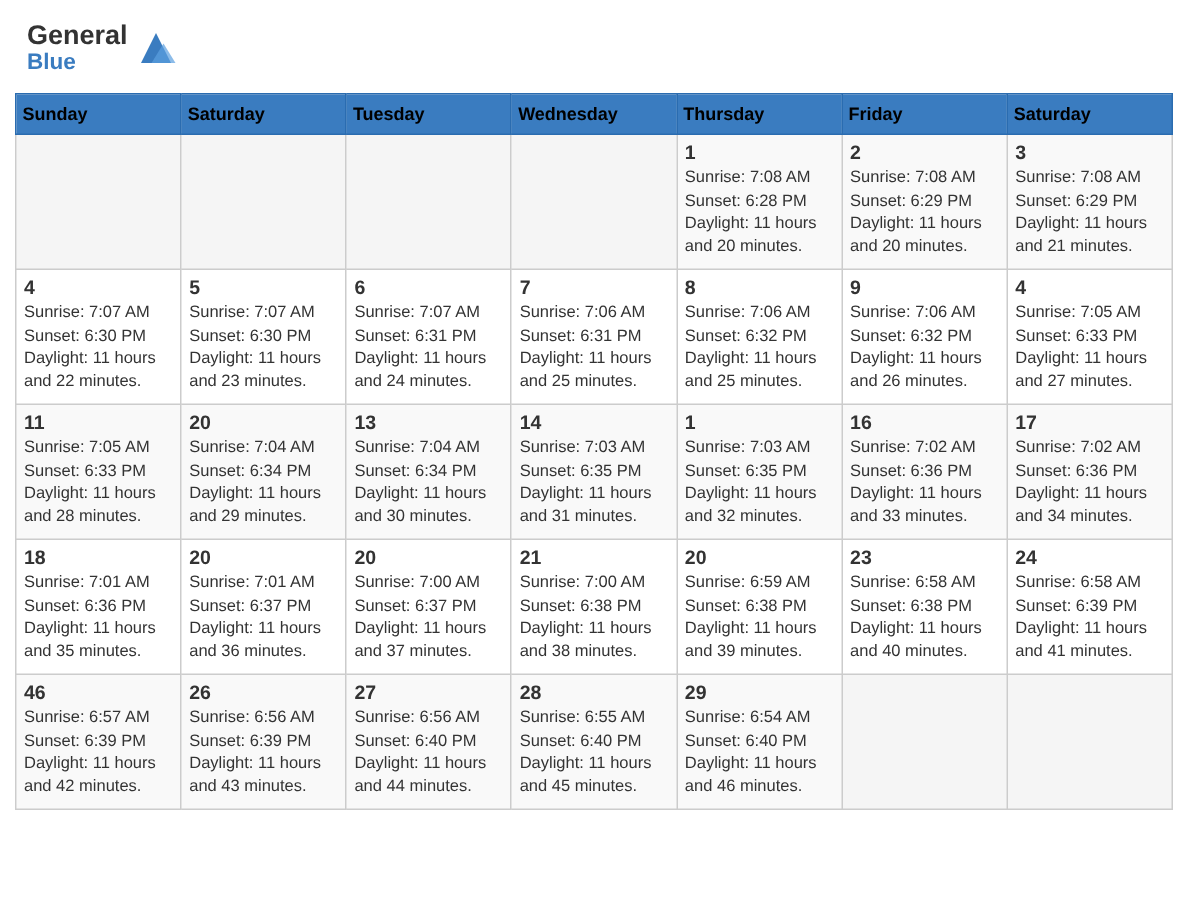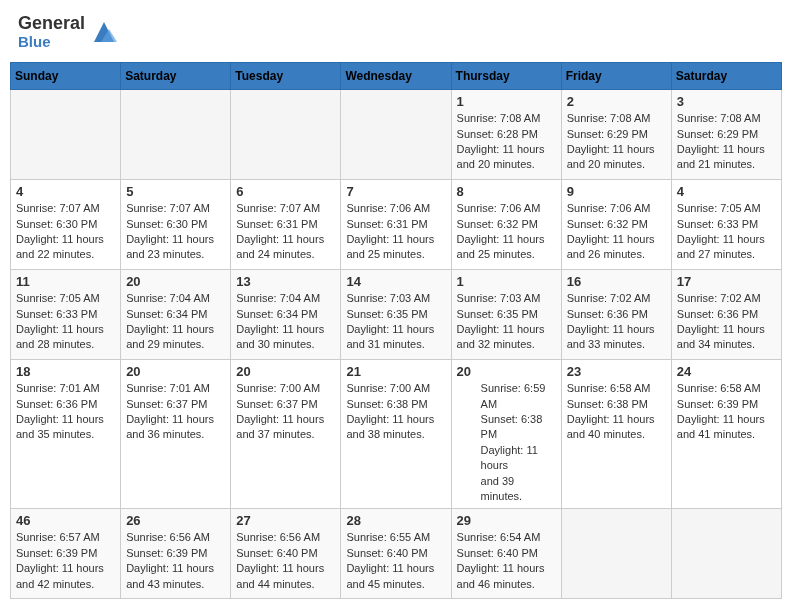--- a/index.html
+++ b/index.html
@@ -277,21 +277,21 @@
         </td>
         <td>
           <span class="day-num">21</span>
           <div class="day-info" style="white-space: pre-line;">Sunrise: 7:00 AM
 Sunset: 6:38 PM
 Daylight: 11 hours
 and 38 minutes.</div>
         </td>
         <td>
           <span class="day-num">20</span>
-          <div class="day-info" style="white-space: pre-line; margin-left: 24px;">Sunrise: 6:59 AM
+          <div class="day-info" style="white-space: pre-line;">Sunrise: 6:59 AM
 Sunset: 6:38 PM
 Daylight: 11 hours
 and 39 minutes.</div>
         </td>
         <td>
           <span class="day-num">23</span>
           <div class="day-info" style="white-space: pre-line;">Sunrise: 6:58 AM
 Sunset: 6:38 PM
 Daylight: 11 hours
 and 40 minutes.</div>

